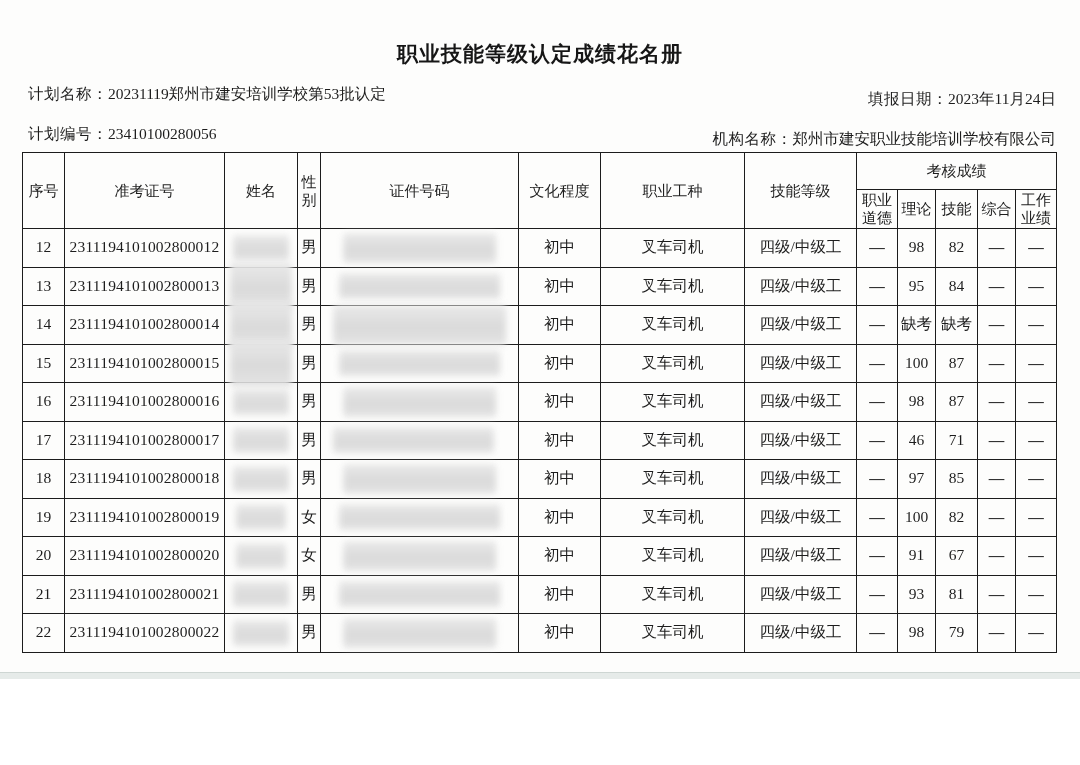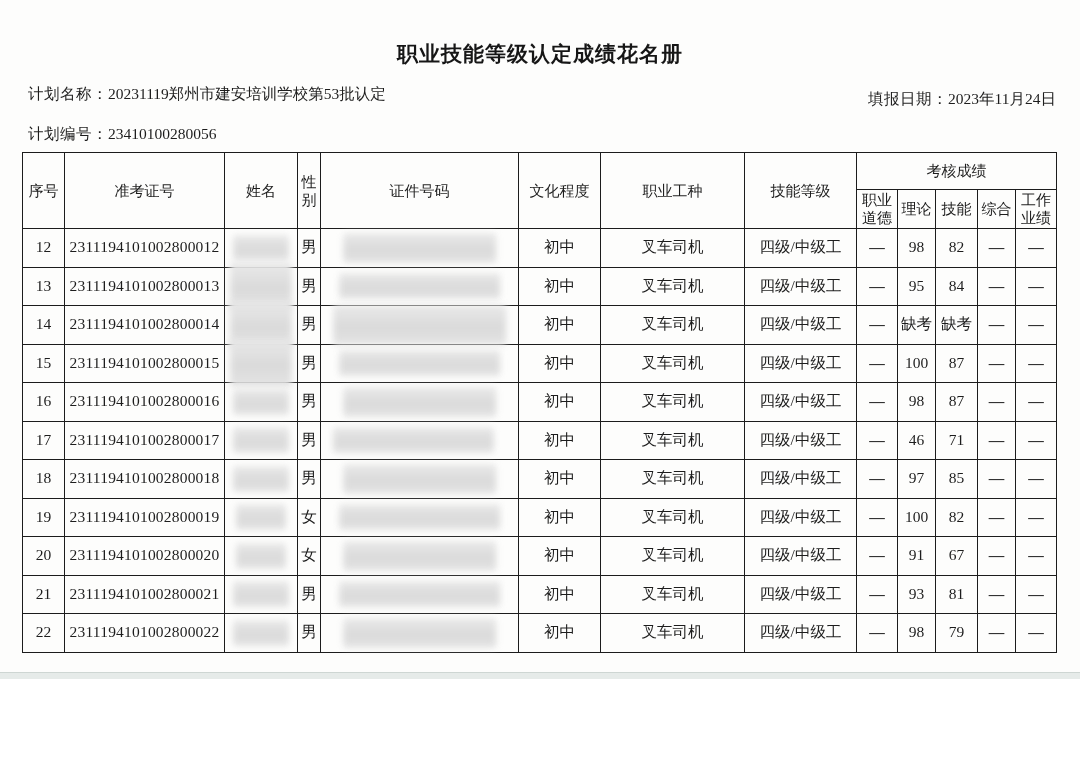--- a/index.html
+++ b/index.html
@@ -122,20 +122,23 @@
       <span class="meta-label">计划名称：</span><span>20231119郑州市建安培训学校第53批认定</span>
     </span>
     <span class="meta-right">
       <span class="meta-label">填报日期：</span><span>2023年11月24日</span>
     </span>
   </div>
 
   <div class="meta-row meta-row-2">
     <span>
       <span class="meta-label">计划编号：</span><span>23410100280056</span>
+    </span>
+    <span class="meta-right">
+      <span class="meta-label">机构名称：</span><span>郑州市建安职业技能培训学校有限公司</span>
     </span>
   </div>
 
   <table class="roster">
     <colgroup>
       <col style="width:42px">
         <col style="width:160px">
         <col style="width:73px">
       <col style="width:23px">
         <col style="width:198px">

